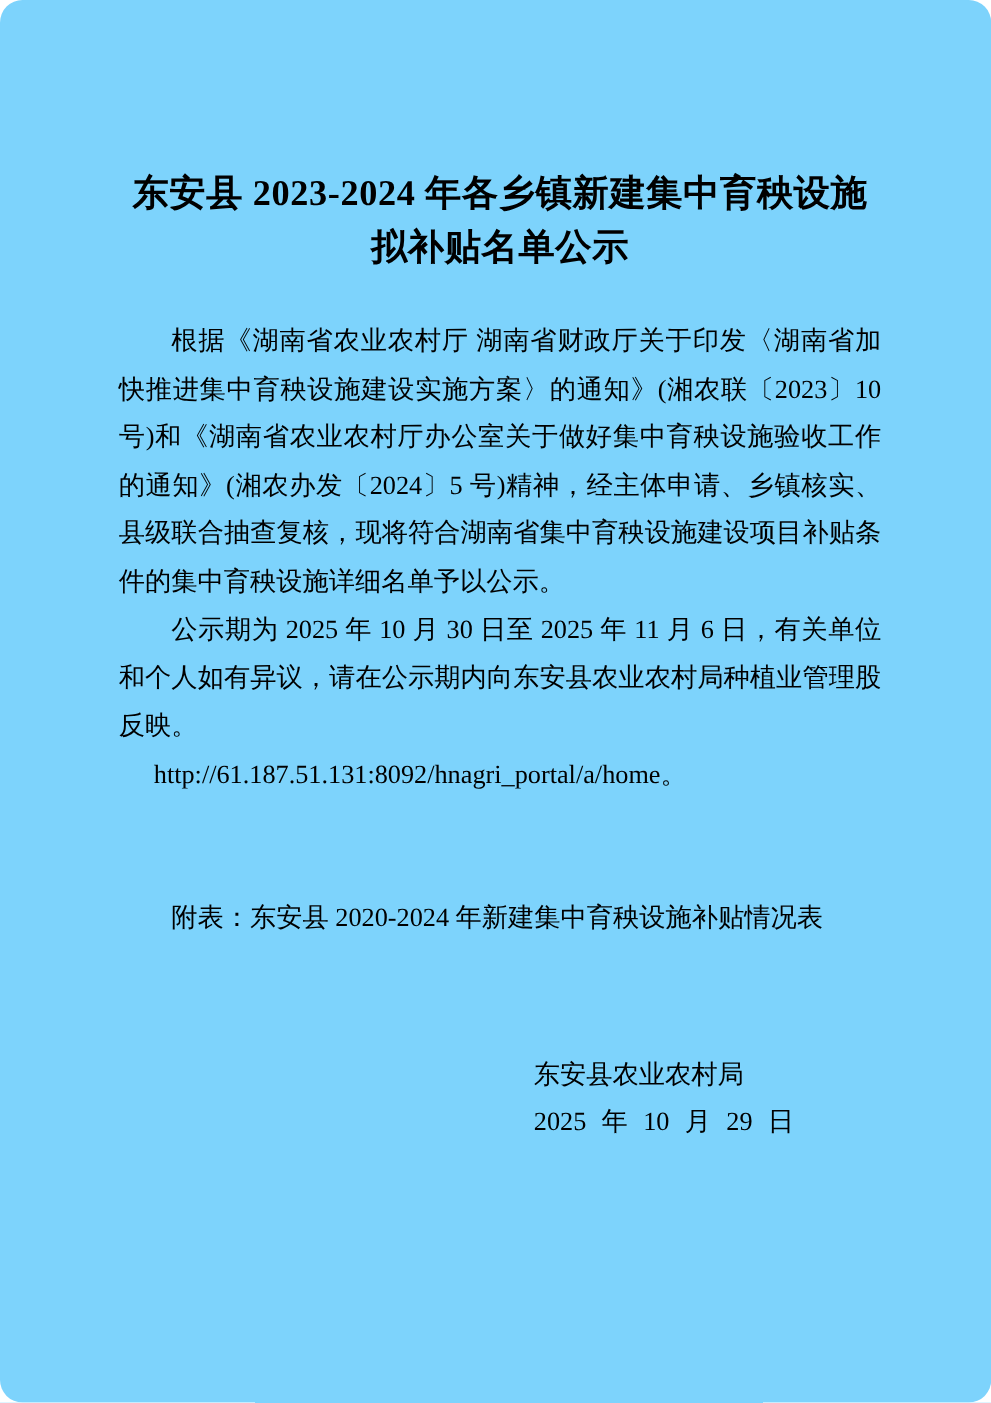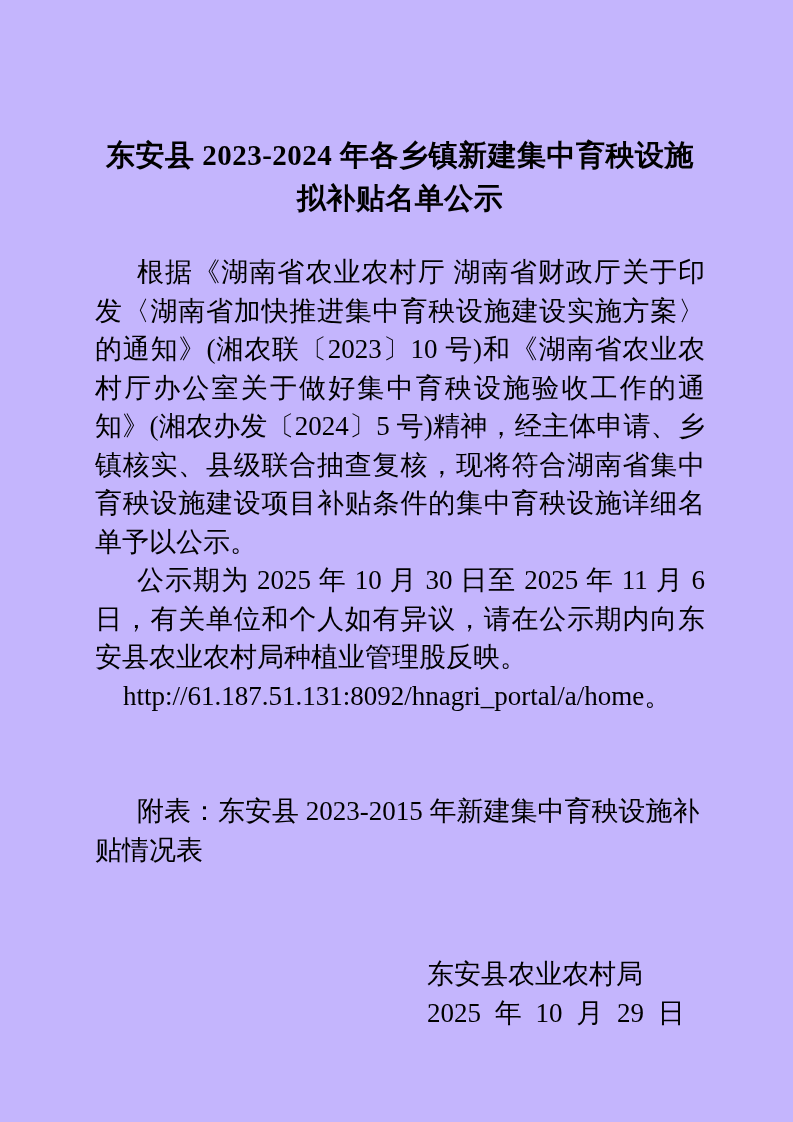--- a/index.html
+++ b/index.html
@@ -1,41 +1,42 @@
 <!DOCTYPE html>
 <html><head>
 <meta charset="utf-8">
 <style>
   * { box-sizing: border-box; }
   html, body { margin: 0; padding: 0; background: #ffffff; }
   .page {
     position: relative;
     width: 793px;
     height: 1122px;
-    background: #c4b5fd;
+    background: #7dd3fc;
     color: #000000;
     font-family: "Liberation Serif", "DejaVu Serif", serif;
     overflow: hidden;
+    border-radius: 18px;
   }
   .content {
     position: absolute;
     left: 95px;
     top: 0;
     width: 610px;
   }
   .doc-title {
     margin: 134px 0 0 0;
     font-size: 29px;
     font-weight: bold;
     line-height: 43px;
     text-align: center;
     letter-spacing: 0.5px;
   }
   .body-text {
-    font-size: 27px;
+    font-size: 21px;
     line-height: 38.5px;
   }
   .para {
     margin: 0;
     text-indent: 42px;
     text-align: justify;
     text-justify: inter-ideograph;
   }
   .para-first { margin-top: 33px; }
   .plain-line {
@@ -67,21 +68,21 @@
     <div class="body-text">
 
       <p class="para para-first">根据《湖南省农业农村厅 湖南省财政厅关于印发〈湖南省加快推进集中育秧设施建设实施方案〉的通知》(湘农联〔2023〕10 号)和《湖南省农业农村厅办公室关于做好集中育秧设施验收工作的通知》(湘农办发〔2024〕5 号)精神，经主体申请、乡镇核实、县级联合抽查复核，现将符合湖南省集中育秧设施建设项目补贴条件的集中育秧设施详细名单予以公示。</p>
 
       <p class="para">公示期为 2025 年 10 月 30 日至 2025 年 11 月 6 日，有关单位和个人如有异议，请在公示期内向东安县农业农村局种植业管理股反映。</p>
 
 
 
       <p class="url-line">http://61.187.51.131:8092/hnagri_portal/a/home。</p>
 
-      <p class="attachment-line">附表：东安县 2023-2015 年新建集中育秧设施补贴情况表</p>
+      <p class="attachment-line">附表：东安县 2020-2024 年新建集中育秧设施补贴情况表</p>
 
       <div class="signature-block">
         <p class="signature-line">东安县农业农村局</p>
         <p class="date-line">2025 年 10 月 29 日</p>
       </div>
 
     </div>
   </div>
 </div>
 

